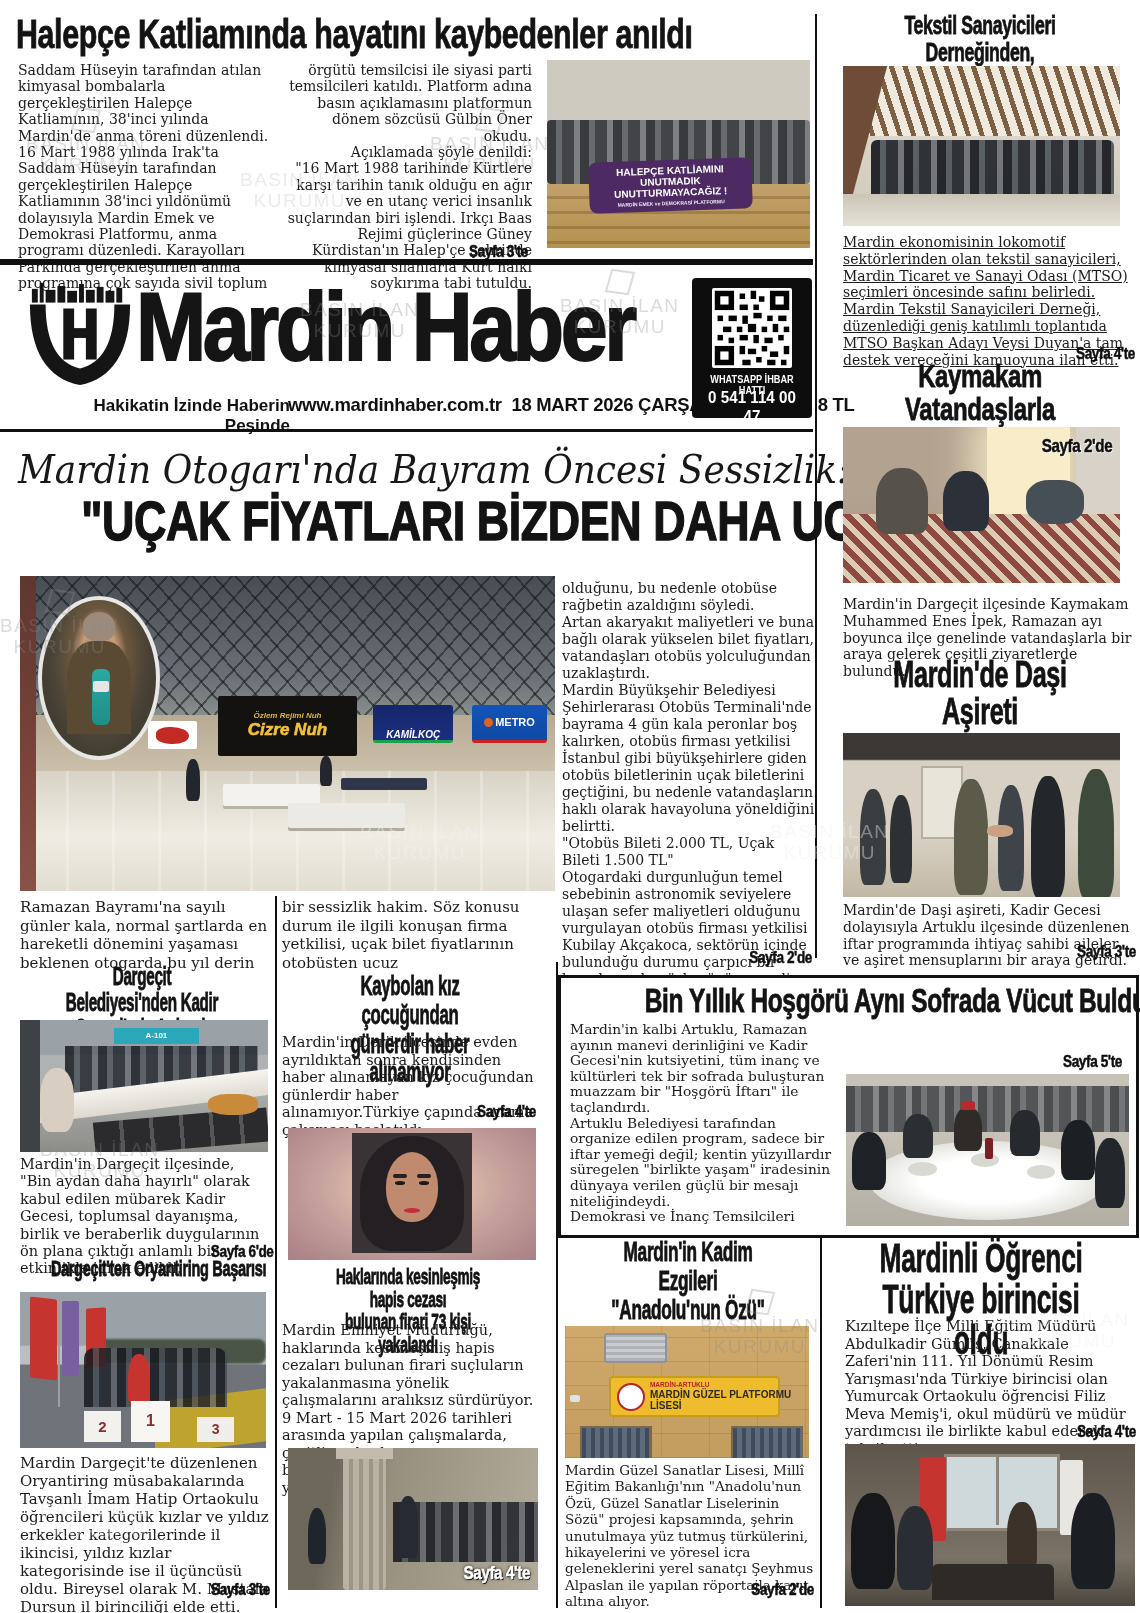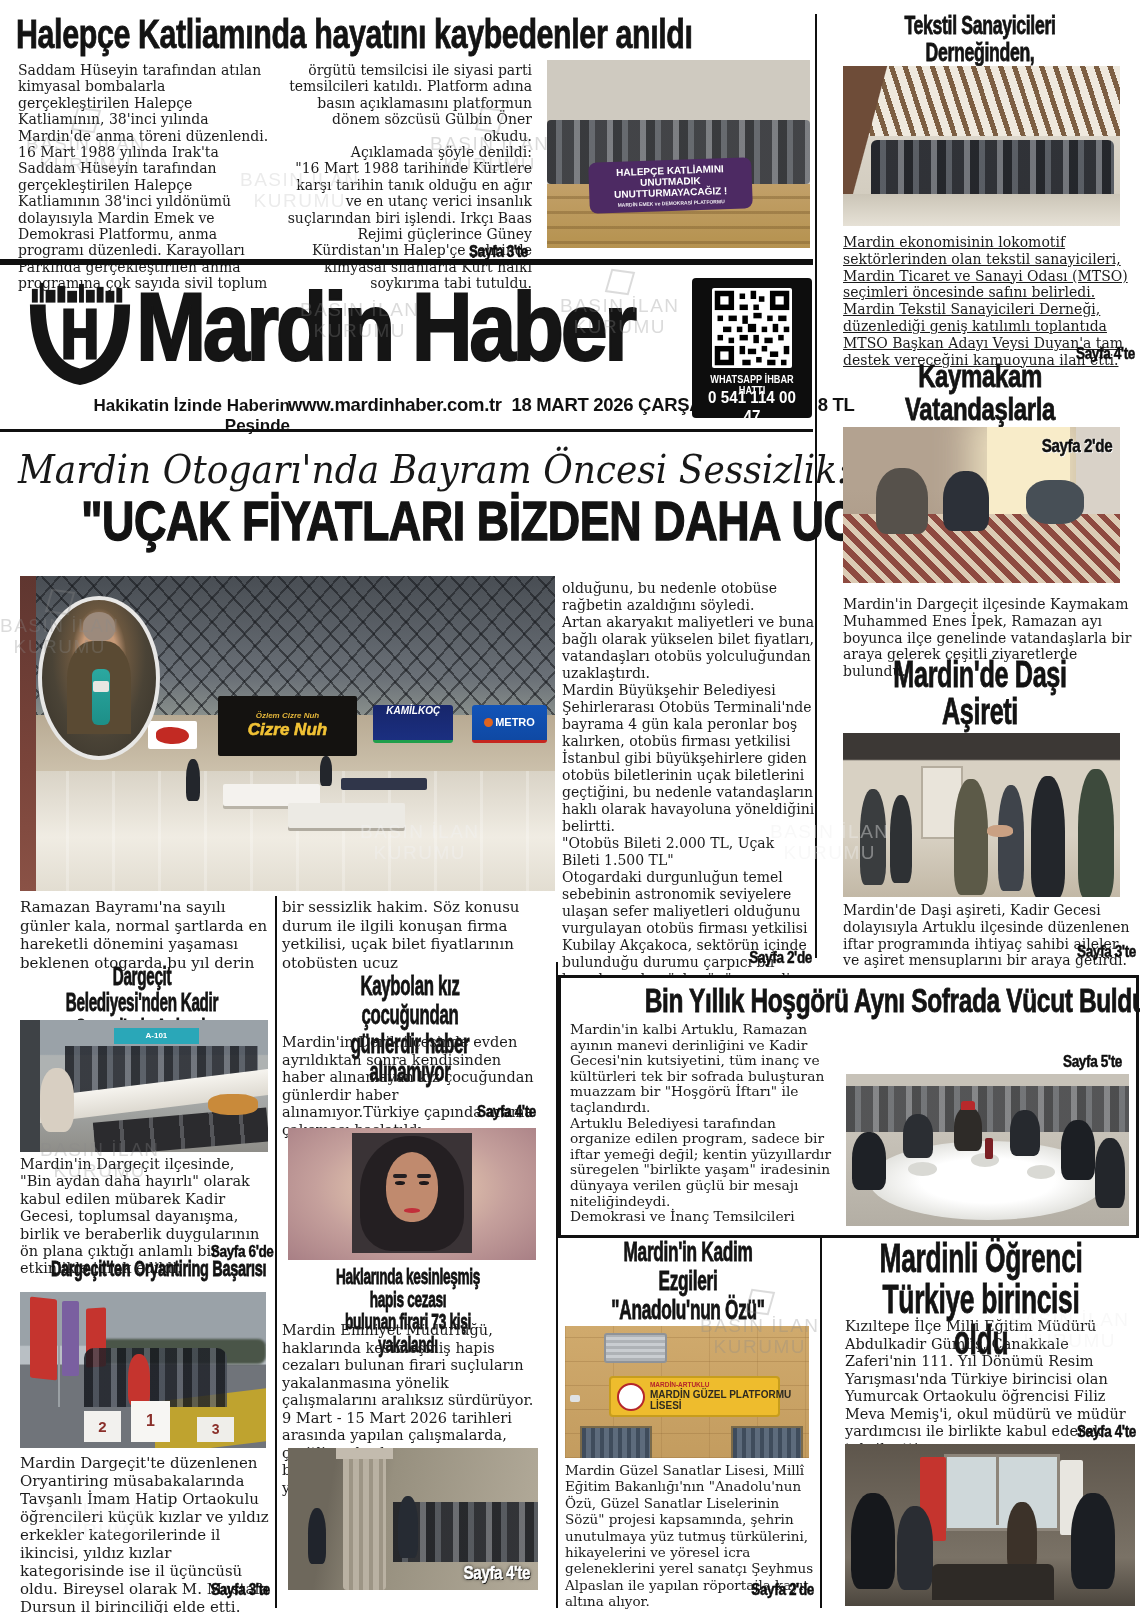--- a/index.html
+++ b/index.html
@@ -154,25 +154,25 @@
                            linear-gradient(#484d53,#6a7077 70%,#8d948f);"></div>
     <div style="position:absolute;left:0;top:44%;width:100%;height:20%;background:linear-gradient(#b8aa93,#cec3ae);"></div>
     <div style="position:absolute;left:0;top:62%;width:100%;height:38%;
                 background:repeating-linear-gradient(90deg,rgba(255,255,255,.25) 0 3px,rgba(0,0,0,0) 3px 46px),linear-gradient(#d9d3c6,#f0ece3 55%,#e2ddd1);"></div>
     <div style="position:absolute;left:0;top:0;width:16px;height:100%;background:linear-gradient(#5f3630,#7a443a 60%,#8a5246);"></div>
     <div style="position:absolute;left:24%;top:46%;width:9%;height:9%;background:#fff;border-radius:2px;">
       <div style="position:absolute;left:15%;top:20%;width:70%;height:60%;background:#c22a23;border-radius:40% 55% 50% 45%;"></div>
     </div>
     <div style="position:absolute;left:37%;top:38%;width:26%;height:19%;background:#141210;border-radius:2px;
                 display:flex;flex-direction:column;align-items:center;justify-content:center;">
-      <span class="sign-text" style="color:#e3b53a;font-size:8px;font-style:italic;">Özlem Cizre Nuh</span>
+      <span class="sign-text" style="color:#e3b53a;font-size:8px;font-style:italic;">Özlem Rejimi Nuh</span>
       <span class="sign-text" style="color:#f1c235;font-size:17px;font-style:italic;-webkit-text-stroke:.6px #f1c235;">Cizre Nuh</span>
     </div>
     <div style="position:absolute;left:66%;top:41%;width:15%;height:11%;background:linear-gradient(#17266b,#1b2f80);border-radius:3px;
-                display:flex;align-items:flex-start;justify-content:center;border-bottom:3px solid #1f9e4b;">
+                display:flex;align-items:flex-end;justify-content:center;border-bottom:3px solid #1f9e4b;">
       <span class="sign-text" style="color:#fff;font-size:10px;font-style:italic;">KAMİLKOÇ</span>
     </div>
     <div style="position:absolute;left:84.5%;top:41%;width:14%;height:11%;background:linear-gradient(#1254b8,#0f49a4);border-radius:3px;
                 display:flex;align-items:center;justify-content:center;border-bottom:3px solid #c5261f;">
       <span style="width:9px;height:9px;background:#e0641e;border-radius:50%;margin-right:2px;"></span>
       <span class="sign-text" style="color:#fff;font-size:11px;">METRO</span>
     </div>
     <div class="blob" style="left:31%;top:58%;width:14px;height:42px;"></div>
     <div class="blob" style="left:56%;top:57%;width:12px;height:30px;"></div>
     <div style="position:absolute;left:38%;top:66%;width:18%;height:7%;background:#f4f2ee;border-radius:2px;box-shadow:0 3px 0 #b9b4a8;"></div>

